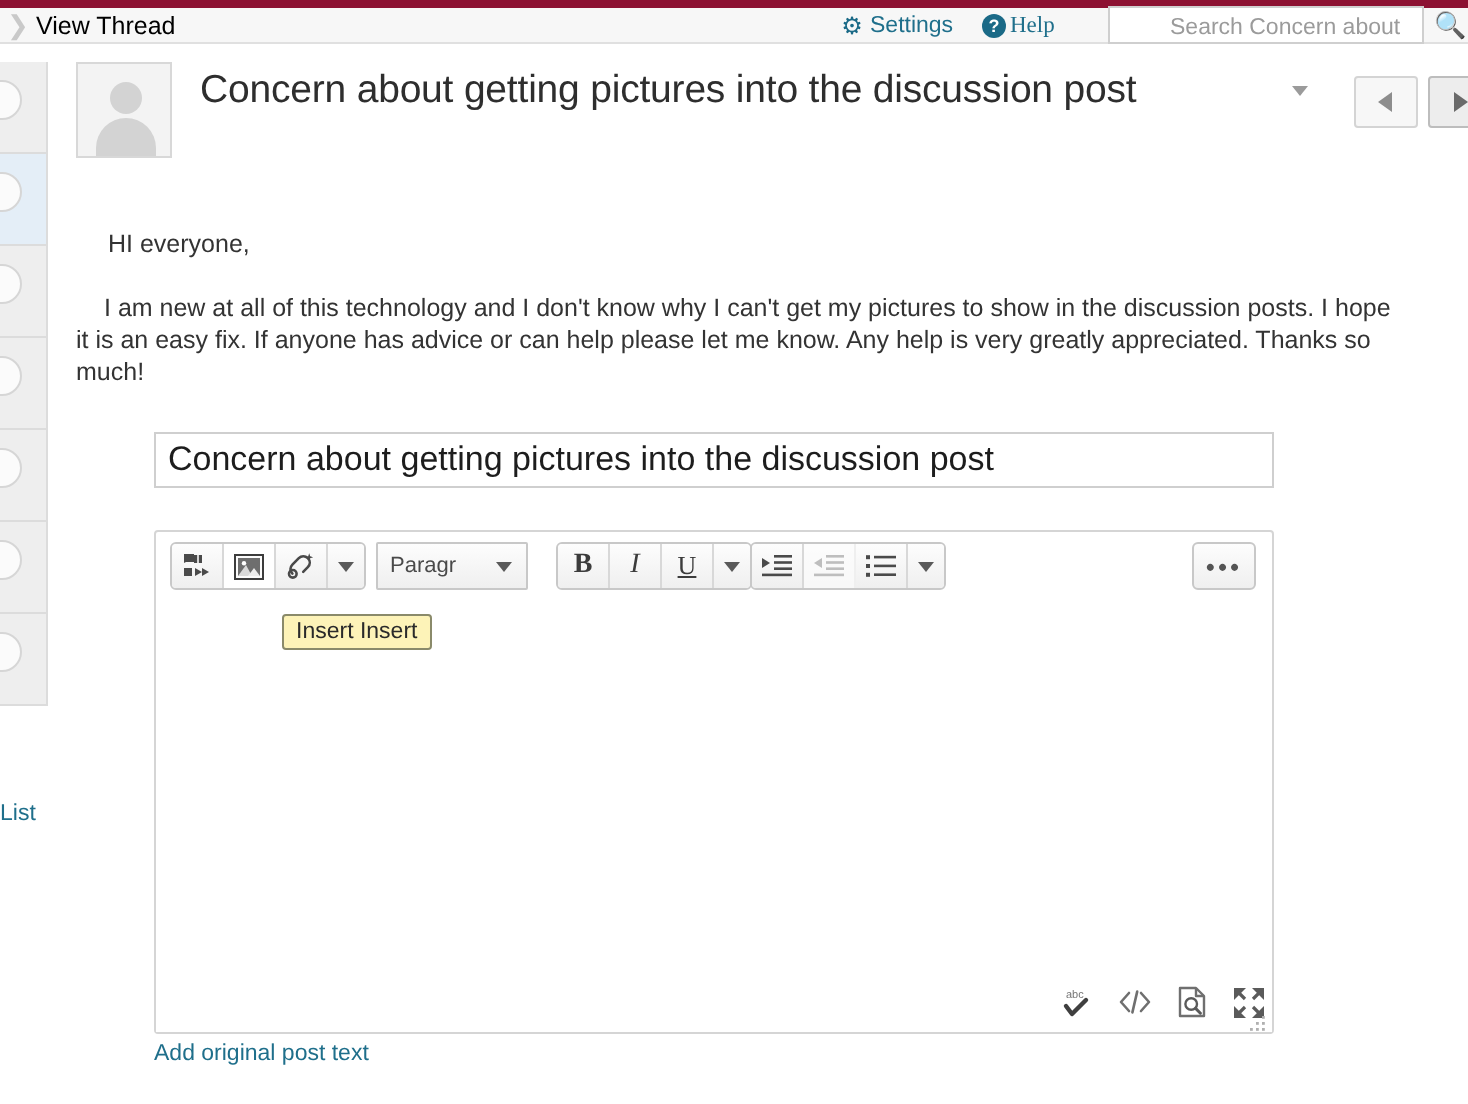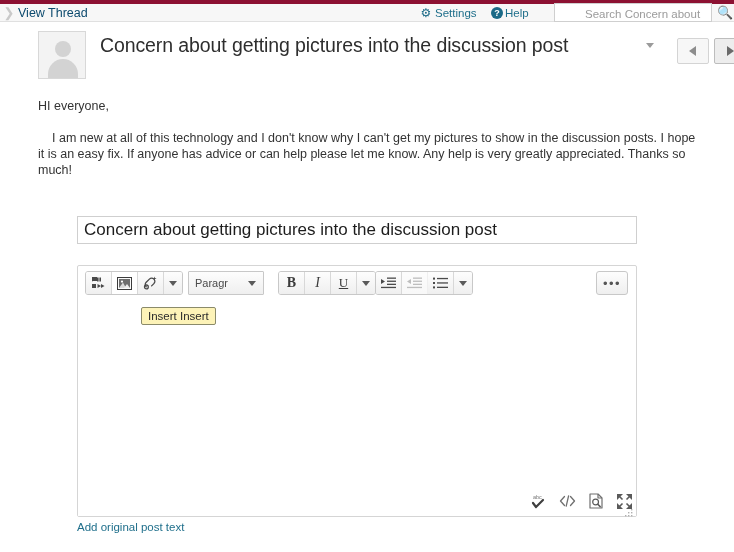--- a/index.html
+++ b/index.html
@@ -25,30 +25,30 @@
     position:absolute; left:0; top:4px; width:734px; height:18px;
     background:#f7f7f7;
     border-bottom:1px solid #e0e0e0;
   }
   .gb-crumb-chev {
     position:absolute; left:2px; top:1px; width:14px; height:16px;
     color:#c9c9c9; font-size:13px; line-height:16px; text-align:center;
   }
   .gb-title {
     position:absolute; left:18px; top:0px;
-    font-size:12.5px; color:#0c4a6e; line-height:18px;
+    font-size:12.5px; color:#000000; line-height:18px;
     white-space:nowrap;
   }
 
   .gb-link {
     position:absolute; top:0; height:20px; line-height:18px;
     font-size:11.5px; color:#1f6f8b; white-space:nowrap; cursor:pointer;
   }
   .gb-settings { left:435px; }
-  .gb-help { left:505px; }
+  .gb-help { left:505px;font-family:Liberation Serif, serif; }
 
   .gear-icon {
     position:absolute; left:420px; top:3px; width:12px; height:12px;
     color:#1b6a87; font-size:12px; line-height:12px; text-align:center;
   }
   .help-icon {
     position:absolute; left:491px; top:3px; width:12px; height:12px;
     border-radius:50%; background:#1b6a87; color:#fff;
     font-size:9px; font-weight:bold; line-height:12px; text-align:center;
   }
@@ -136,21 +136,21 @@
   }
   .nav-prev { left:639px; }
   .nav-next { left:676px; background:#ededed; border-color:#bdbdbd; }
   .nav-btn .tri { position:absolute; left:50%; top:50%; width:0; height:0; }
   .tri-left  { margin:-5px 0 0 -4px; border-top:5px solid transparent; border-bottom:5px solid transparent; border-right:7px solid #8d8d8d; }
   .tri-right { margin:-5px 0 0 -3px; border-top:5px solid transparent; border-bottom:5px solid transparent; border-left:7px solid #6a6a6a; }
 
   
   .post-body { position:absolute; left:14px; top:75px; width:660px; }
   .post-line {
-    font-size:12.5px; color:#333; line-height:16px; margin:0;
+    font-size:12.5px; color:#333; line-height:16px; margin:16px;
   }
   .post-para {
     font-size:12.5px; color:#333; line-height:16px; margin:16px 0 0 0;
     text-indent:14px;
   }
 
   
   .subject-field {
     position:absolute; left:53px; top:193px; width:560px; height:28px;
     background:#fff; border:1px solid #cfcfcf;
@@ -265,20 +265,46 @@
 
     <span class="help-icon">?</span>
     <span class="gb-link gb-help">Help</span>
 
     <div class="search-wrap">
       <input class="search-input" type="text" placeholder="Search Concern about" style="">
     </div>
     <span class="search-btn">🔍</span>
   </div>
 
+  <div class="sidebar">
+    <div class="sb-list">
+      <div class="sb-item">
+          <span class="sb-avatar"></span>
+        </div>
+      <div class="sb-item selected">
+          <span class="sb-avatar"></span>
+        </div>
+      <div class="sb-item">
+          <span class="sb-avatar"></span>
+        </div>
+      <div class="sb-item">
+          <span class="sb-avatar"></span>
+        </div>
+      <div class="sb-item">
+          <span class="sb-avatar"></span>
+        </div>
+      <div class="sb-item">
+          <span class="sb-avatar"></span>
+        </div>
+      <div class="sb-item">
+          <span class="sb-avatar"></span>
+        </div>
+    </div>
+    <span class="sb-footer-link">List</span>
+  </div>
 
   <div class="main">
 
     <div class="thread-head">
       <div class="avatar-box">
         <span class="avatar-head"></span>
         <span class="avatar-body"></span>
       </div>
       <div class="thread-title">Concern about getting pictures into the discussion post</div>
       <span class="title-caret"></span>

